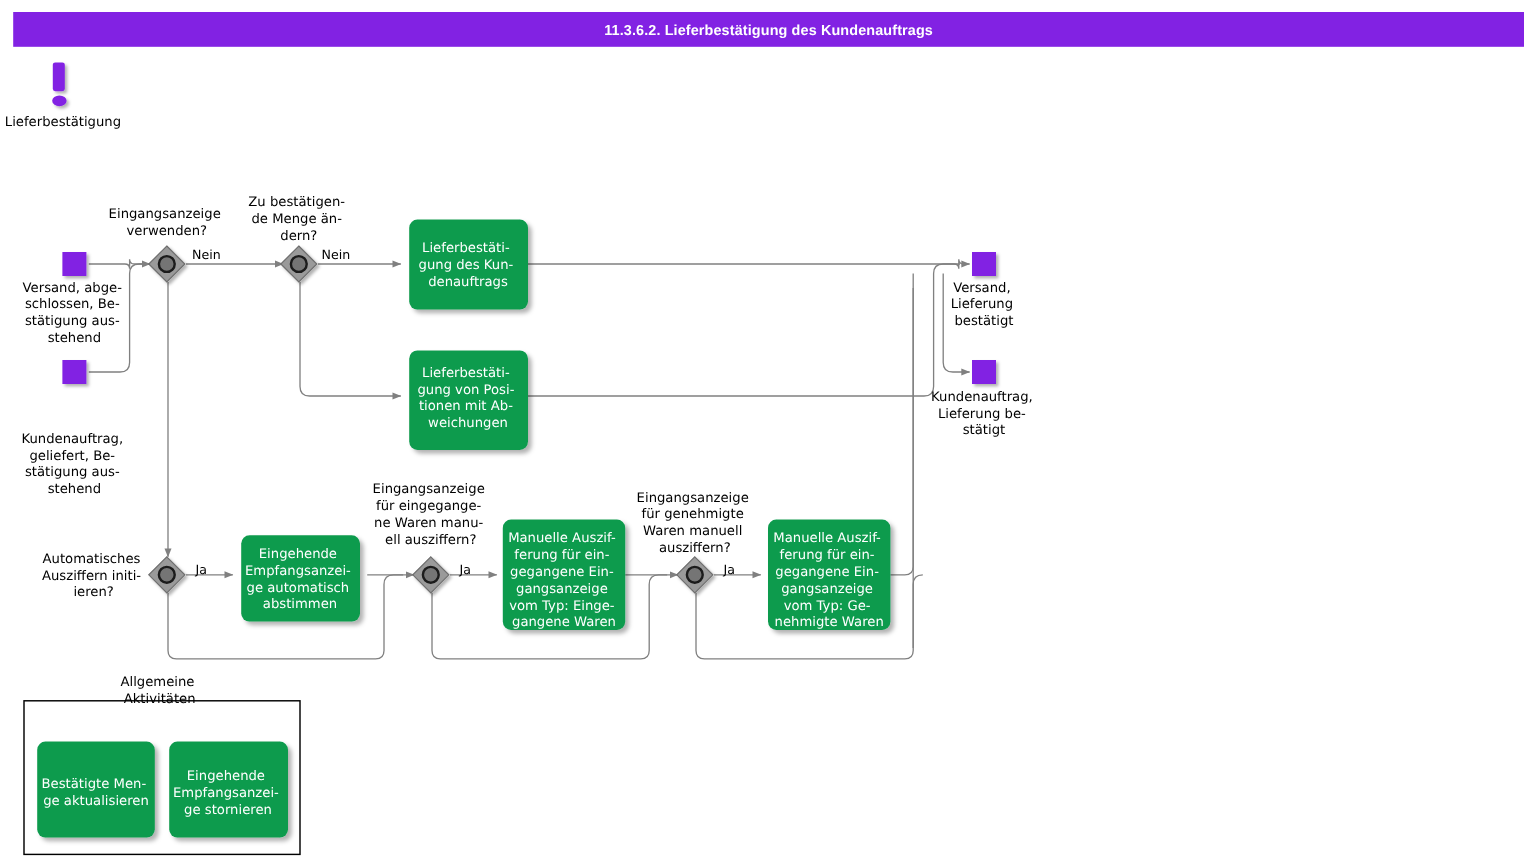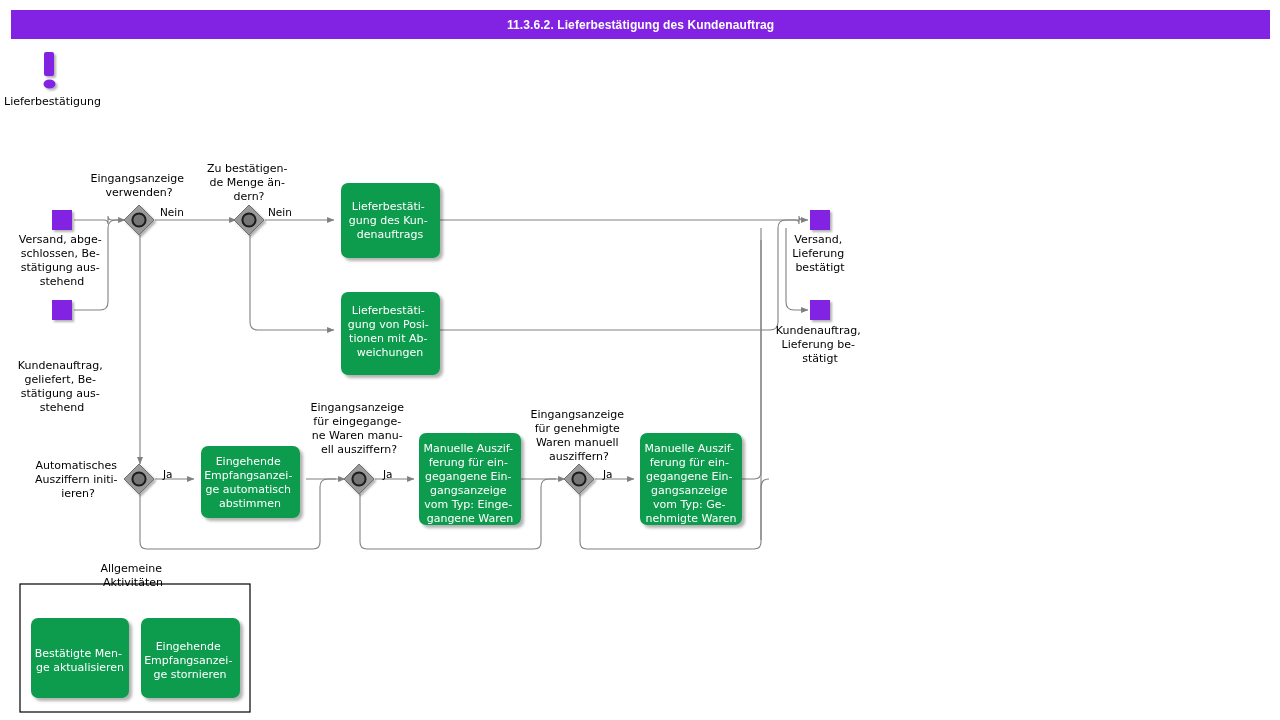--- a/index.html
+++ b/index.html
@@ -60,21 +60,21 @@
   .grpbox {
     fill: none;
     stroke: #000000;
     stroke-width: 1.2;
   }
 </style>
 </head>
 <body>
 
 <div id="titlebar">
-  <span>11.3.6.2. Lieferbestätigung des Kundenauftrag</span>
+  <span>11.3.6.2. Lieferbestätigung des Kundenauftrags</span>
 </div>
 
 <svg id="canvas" viewBox="0 0 1280 720" xmlns="http://www.w3.org/2000/svg">
   <defs>
     <marker id="arrow" viewBox="0 0 10 10" refX="9" refY="5" markerWidth="7" markerHeight="7" orient="auto-start-reverse">
       <path d="M 0 1.2 L 9.5 5 L 0 8.8 z" fill="#808080"></path>
     </marker>
     <filter id="shadow" x="-30%" y="-30%" width="180%" height="180%">
       <feDropShadow dx="3" dy="3" stdDeviation="1.6" flood-color="#000000" flood-opacity="0.30"></feDropShadow>
     </filter>

